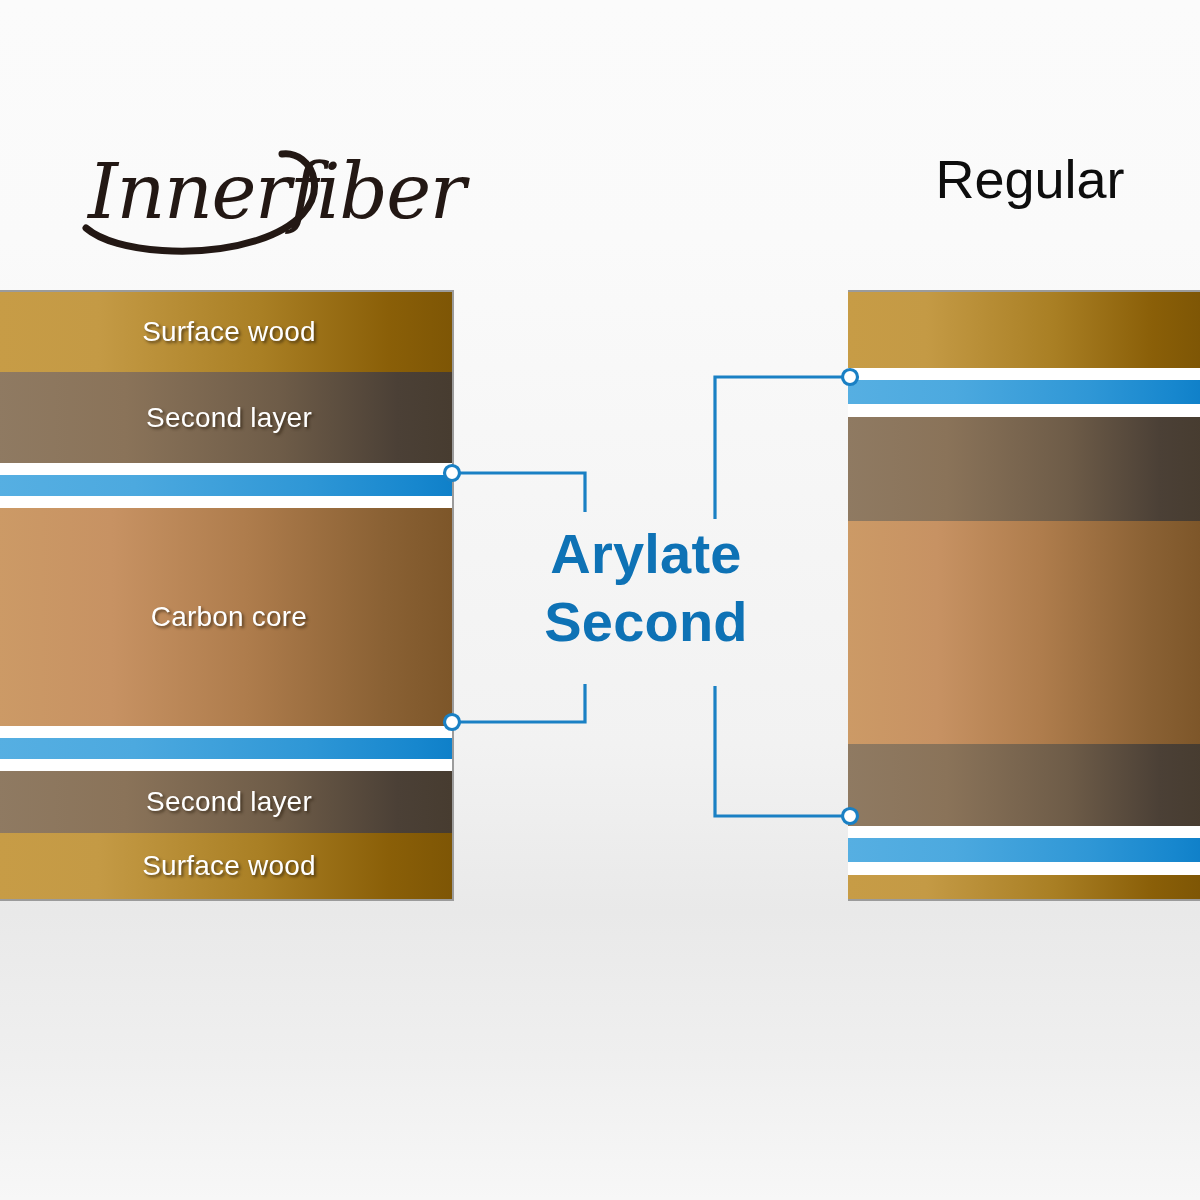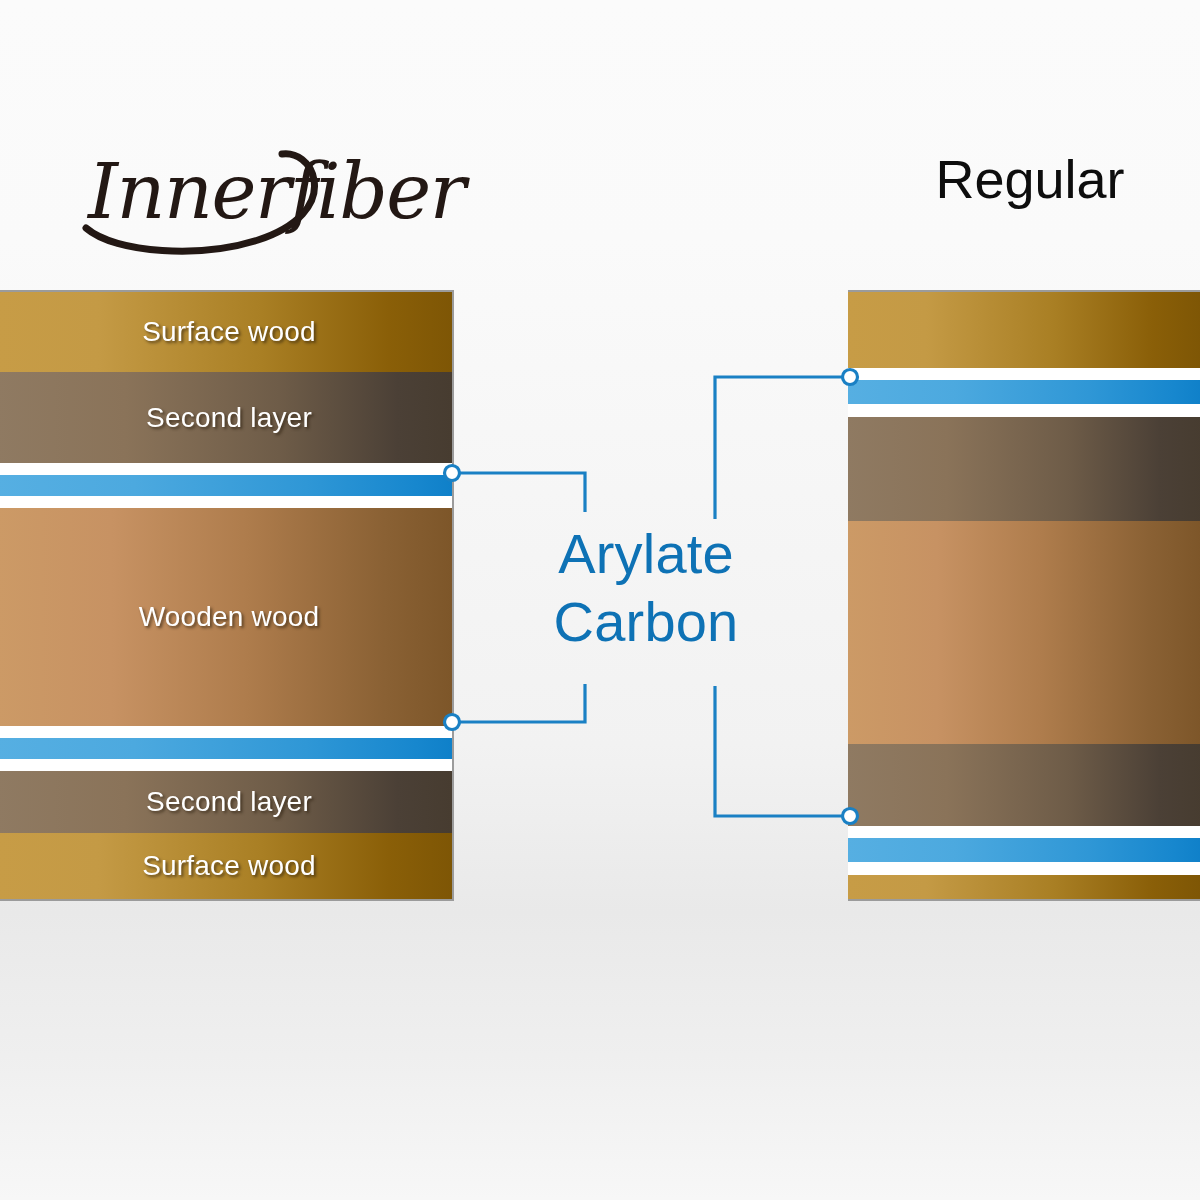--- a/index.html
+++ b/index.html
@@ -107,21 +107,21 @@
   }
 
   
   .callout {
     position: absolute;
     left: 468px;
     top: 520px;
     width: 356px;
     text-align: center;
     font-size: 56px;
-    font-weight: normal;
+    font-weight: bold;
     line-height: 1.22;
     color: #0e72b5;
     letter-spacing: .2px;
   }
   .callout span { display: block; }
 
   
   #connectors {
     position: absolute;
     left: 0; top: 0;
@@ -159,21 +159,21 @@
       <div class="layer mat-surface" style="height: 80px;">
         <span class="layer-label">Surface wood</span>
       </div>
       <div class="layer mat-second" style="height: 91px;">
         <span class="layer-label">Second layer</span>
       </div>
       <div class="layer mat-white" style="height: 12px;"></div>
       <div class="layer mat-blue" style="height: 21px;"></div>
       <div class="layer mat-white" style="height: 12px;"></div>
       <div class="layer mat-core" style="height: 218px;">
-        <span class="layer-label">Wooden wood</span>
+        <span class="layer-label">Carbon core</span>
       </div>
       <div class="layer mat-white" style="height: 12px;"></div>
       <div class="layer mat-blue" style="height: 21px;"></div>
       <div class="layer mat-white" style="height: 12px;"></div>
       <div class="layer mat-second" style="height: 62px;">
         <span class="layer-label">Second layer</span>
       </div>
       <div class="layer mat-surface" style="height: 66px;">
         <span class="layer-label">Surface wood</span>
       </div>
@@ -188,21 +188,21 @@
       <div class="layer mat-core" style="height: 225px;"></div>
       <div class="layer mat-second" style="height: 82px;"></div>
       <div class="layer mat-white" style="height: 13px;"></div>
       <div class="layer mat-blue" style="height: 24px;"></div>
       <div class="layer mat-white" style="height: 13px;"></div>
       <div class="layer mat-surface" style="height: 24px;"></div>
     </div>
 
   <div class="callout">
     <span>Arylate</span>
-    <span>Carbon</span>
+    <span>Second</span>
   </div>
 
   <svg id="connectors" viewBox="0 0 1200 1200">
       <path d="M 452 473 H 585 V 512" class="conn-line"></path>
       <circle cx="452" cy="473" r="7.5" class="conn-dot"></circle>
       <path d="M 452 722 H 585 V 684" class="conn-line"></path>
       <circle cx="452" cy="722" r="7.5" class="conn-dot"></circle>
       <path d="M 850 377 H 715 V 519" class="conn-line"></path>
       <circle cx="850" cy="377" r="7.5" class="conn-dot"></circle>
       <path d="M 850 816 H 715 V 686" class="conn-line"></path>

